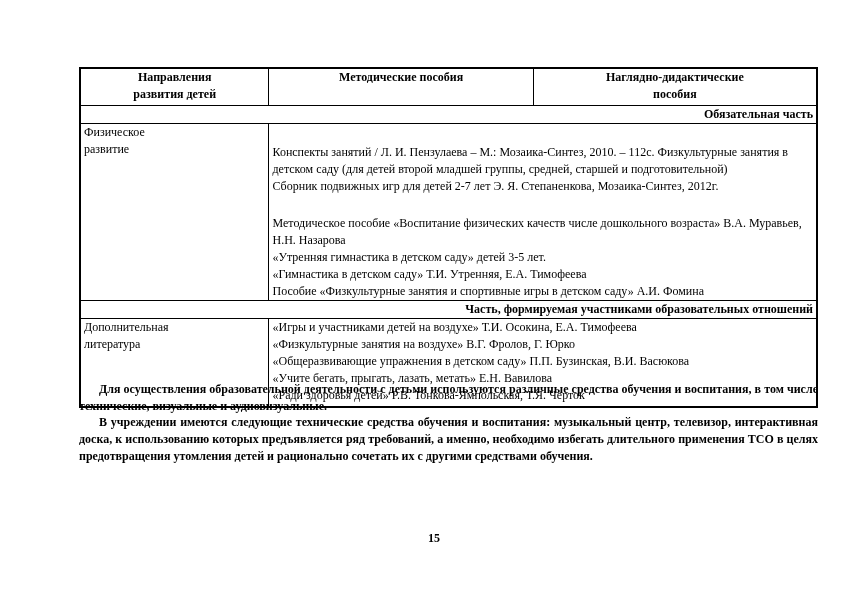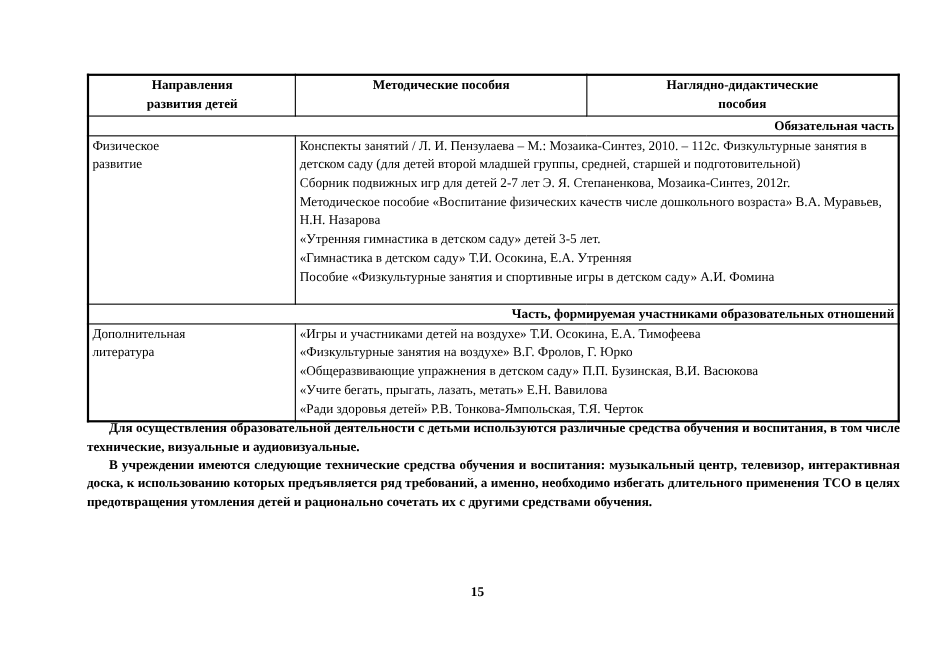--- a/index.html
+++ b/index.html
@@ -9,21 +9,21 @@
   table.main { position: absolute; left: 63px; top: 67px; width: 739px;
                border-collapse: collapse; font-size: 12px; line-height: 17px; }
   table.main td { border: 1px solid #000; vertical-align: top; padding: 0 3px; }
   table.main { border: 2px solid #000; }
   .hdr td { font-weight: bold; text-align: center; height: 36px; padding-top: 1px; }
   .sec td { font-weight: bold; text-align: right; height: 16px; }
   .c1 { width: 183px; }
   .c2 { width: 258px; margin-top: 35px; }
   .c3 { width: 277px; }
   .line { display: block; white-space: nowrap; }
-  .wrap { white-space: normal; }
+  .wrap { white-space: normal; margin-top: 20px; }
   .para { position: absolute; left: 63px; width: 739px; font-size: 12px; line-height: 17px;
           font-weight: bold; text-align: justify; }
   .p1 { top: 381px; }
   .p2 { top: 414px; }
   .indent { text-indent: 20px; }
   .pagenum { position: absolute; left: 412px; top: 531px; font-size: 12px; font-weight: bold; }
 </style>
 </head>
 <body>
 
@@ -52,21 +52,21 @@
     <tr style="height:153px;">
       <td class="c1">
         <span class="line">Физическое</span>
         <span class="line">развитие</span>
       </td>
       <td colspan="2">
         <span class="line wrap">Конспекты занятий / Л. И. Пензулаева – М.: Мозаика-Синтез, 2010. – 112с. Физкультурные занятия в детском саду (для детей второй младшей группы, средней, старшей и подготовительной)</span>
         <span class="line">Сборник подвижных игр для детей 2-7 лет  Э. Я. Степаненкова, Мозаика-Синтез, 2012г.</span>
         <span class="line wrap">Методическое пособие «Воспитание физических качеств числе дошкольного возраста» В.А. Муравьев, Н.Н. Назарова</span>
         <span class="line">«Утренняя гимнастика в детском саду» детей 3-5 лет.</span>
-        <span class="line">«Гимнастика в детском саду» Т.И. Осокина, Е.А. Утренняя</span>
+        <span class="line">«Гимнастика в детском саду» Т.И. Утренняя, Е.А. Тимофеева</span>
         <span class="line">Пособие «Физкультурные занятия и спортивные игры в детском саду» А.И. Фомина</span>
       </td>
     </tr>
 
     <tr class="sec">
       <td colspan="3">Часть, формируемая участниками образовательных отношений</td>
     </tr>
 
     <tr style="height:88px;">
       <td class="c1">

